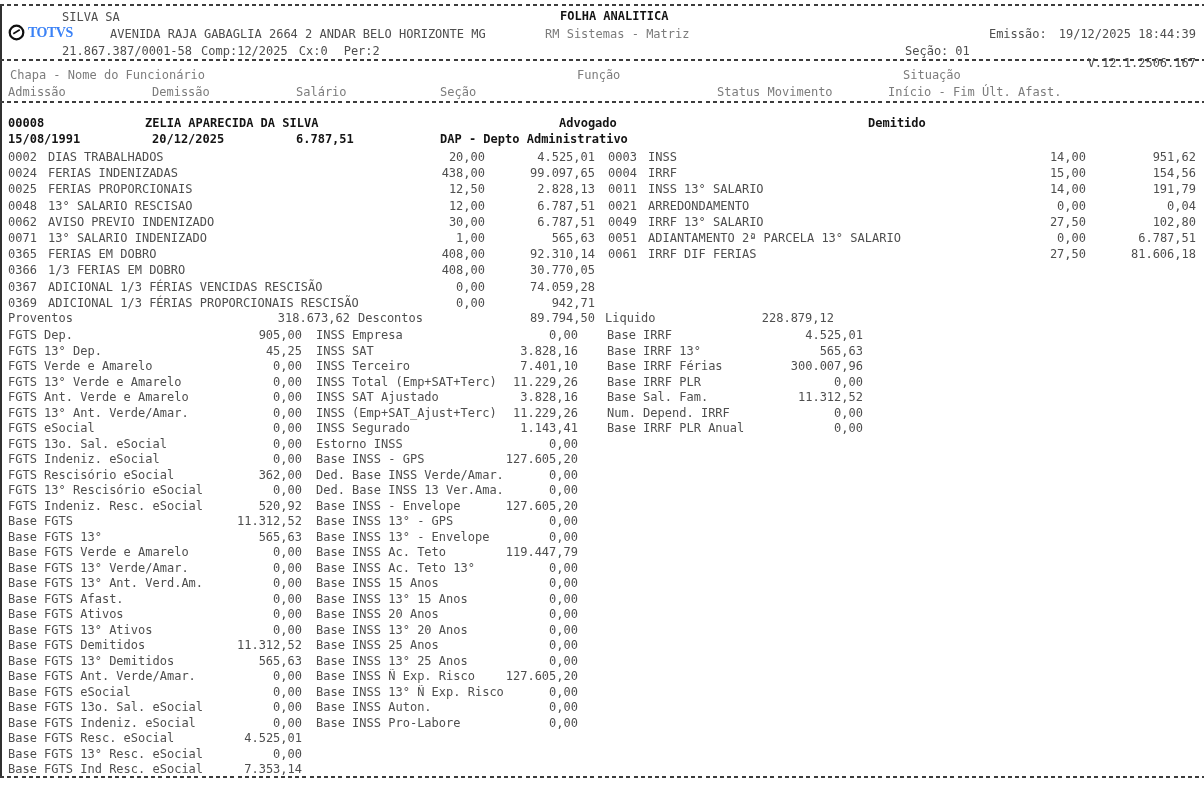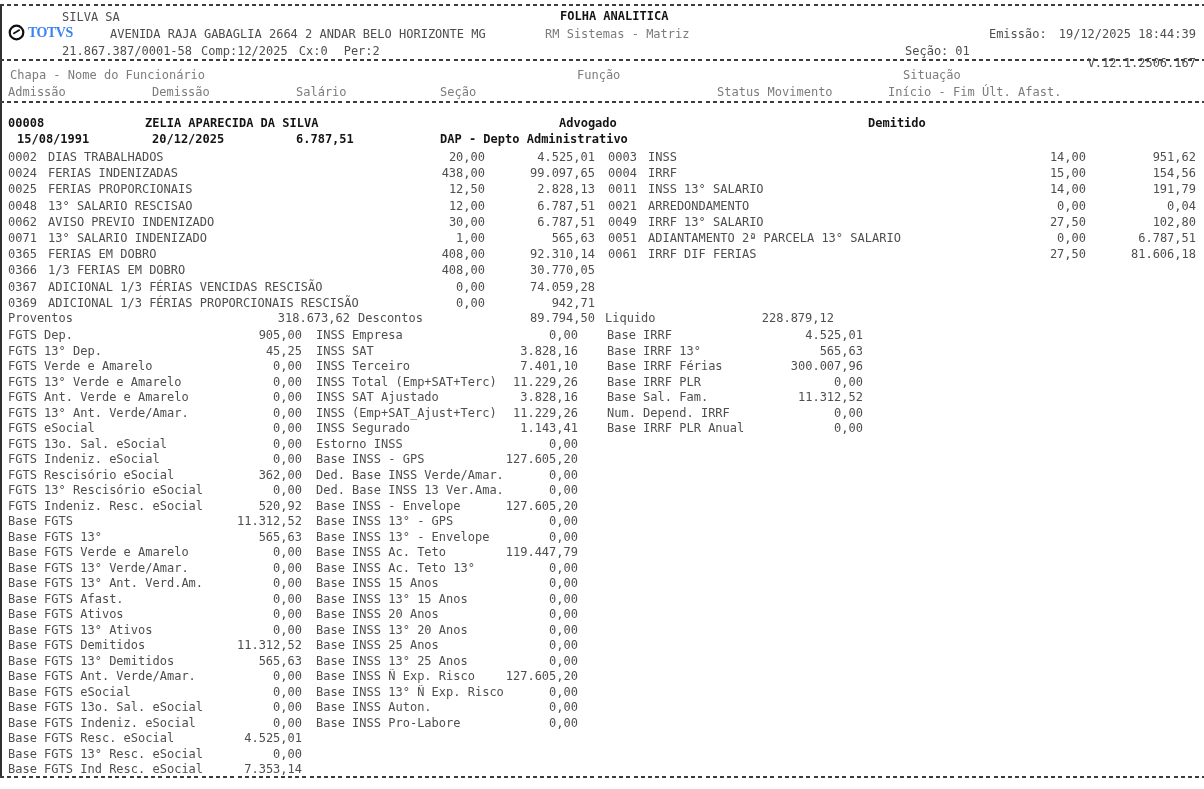--- a/index.html
+++ b/index.html
@@ -85,21 +85,21 @@
   <div class="abs light" style="left:152px;top:85px;">Demissão</div>
   <div class="abs light" style="left:296px;top:85px;">Salário</div>
   <div class="abs light" style="left:440px;top:85px;">Seção</div>
   <div class="abs light" style="left:717px;top:85px;">Status Movimento</div>
   <div class="abs light" style="left:888px;top:85px;">Início - Fim Últ. Afast.</div>
 
   <div class="abs bold" style="left:8px;top:116px;">00008</div>
   <div class="abs bold" style="left:145px;top:116px;">ZELIA APARECIDA DA SILVA</div>
   <div class="abs bold" style="left:559px;top:116px;">Advogado</div>
   <div class="abs bold" style="left:868px;top:116px;">Demitido</div>
-  <div class="abs bold" style="left:8px;top:132px;margin-left:9px;">15/08/1991</div>
+  <div class="abs bold" style="left:8px;top:132px;">15/08/1991</div>
   <div class="abs bold" style="left:152px;top:132px;">20/12/2025</div>
   <div class="abs bold" style="left:296px;top:132px;">6.787,51</div>
   <div class="abs bold" style="left:440px;top:132px;">DAP - Depto Administrativo</div>
 
   <div class="evtable" style="left:8px;width:587px;">
     <div class="evrow">
         <span class="ev-code">0002</span>
         <span class="ev-desc">DIAS TRABALHADOS</span>
         <span class="ev-qty">20,00</span>
         <span class="ev-val">4.525,01</span>

